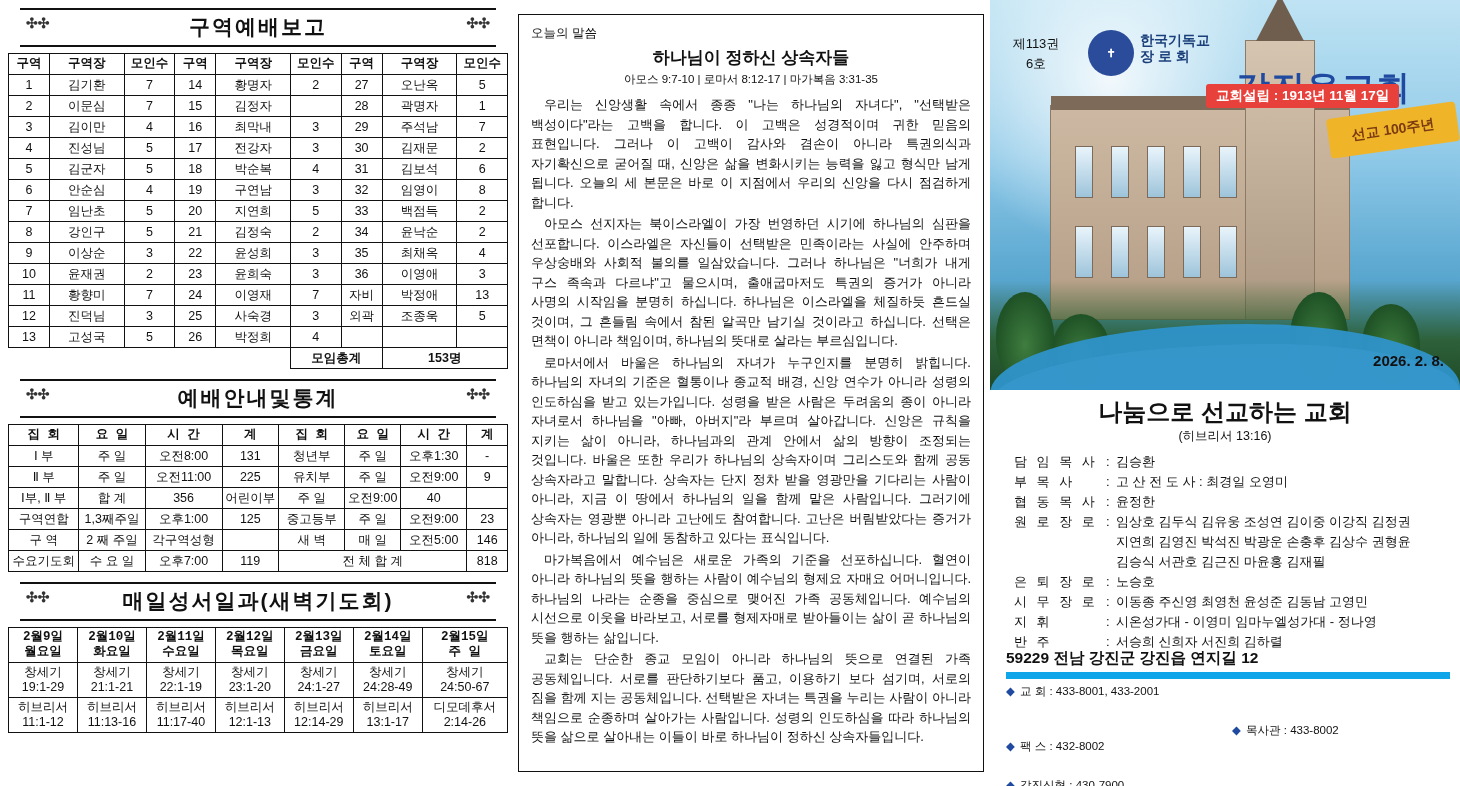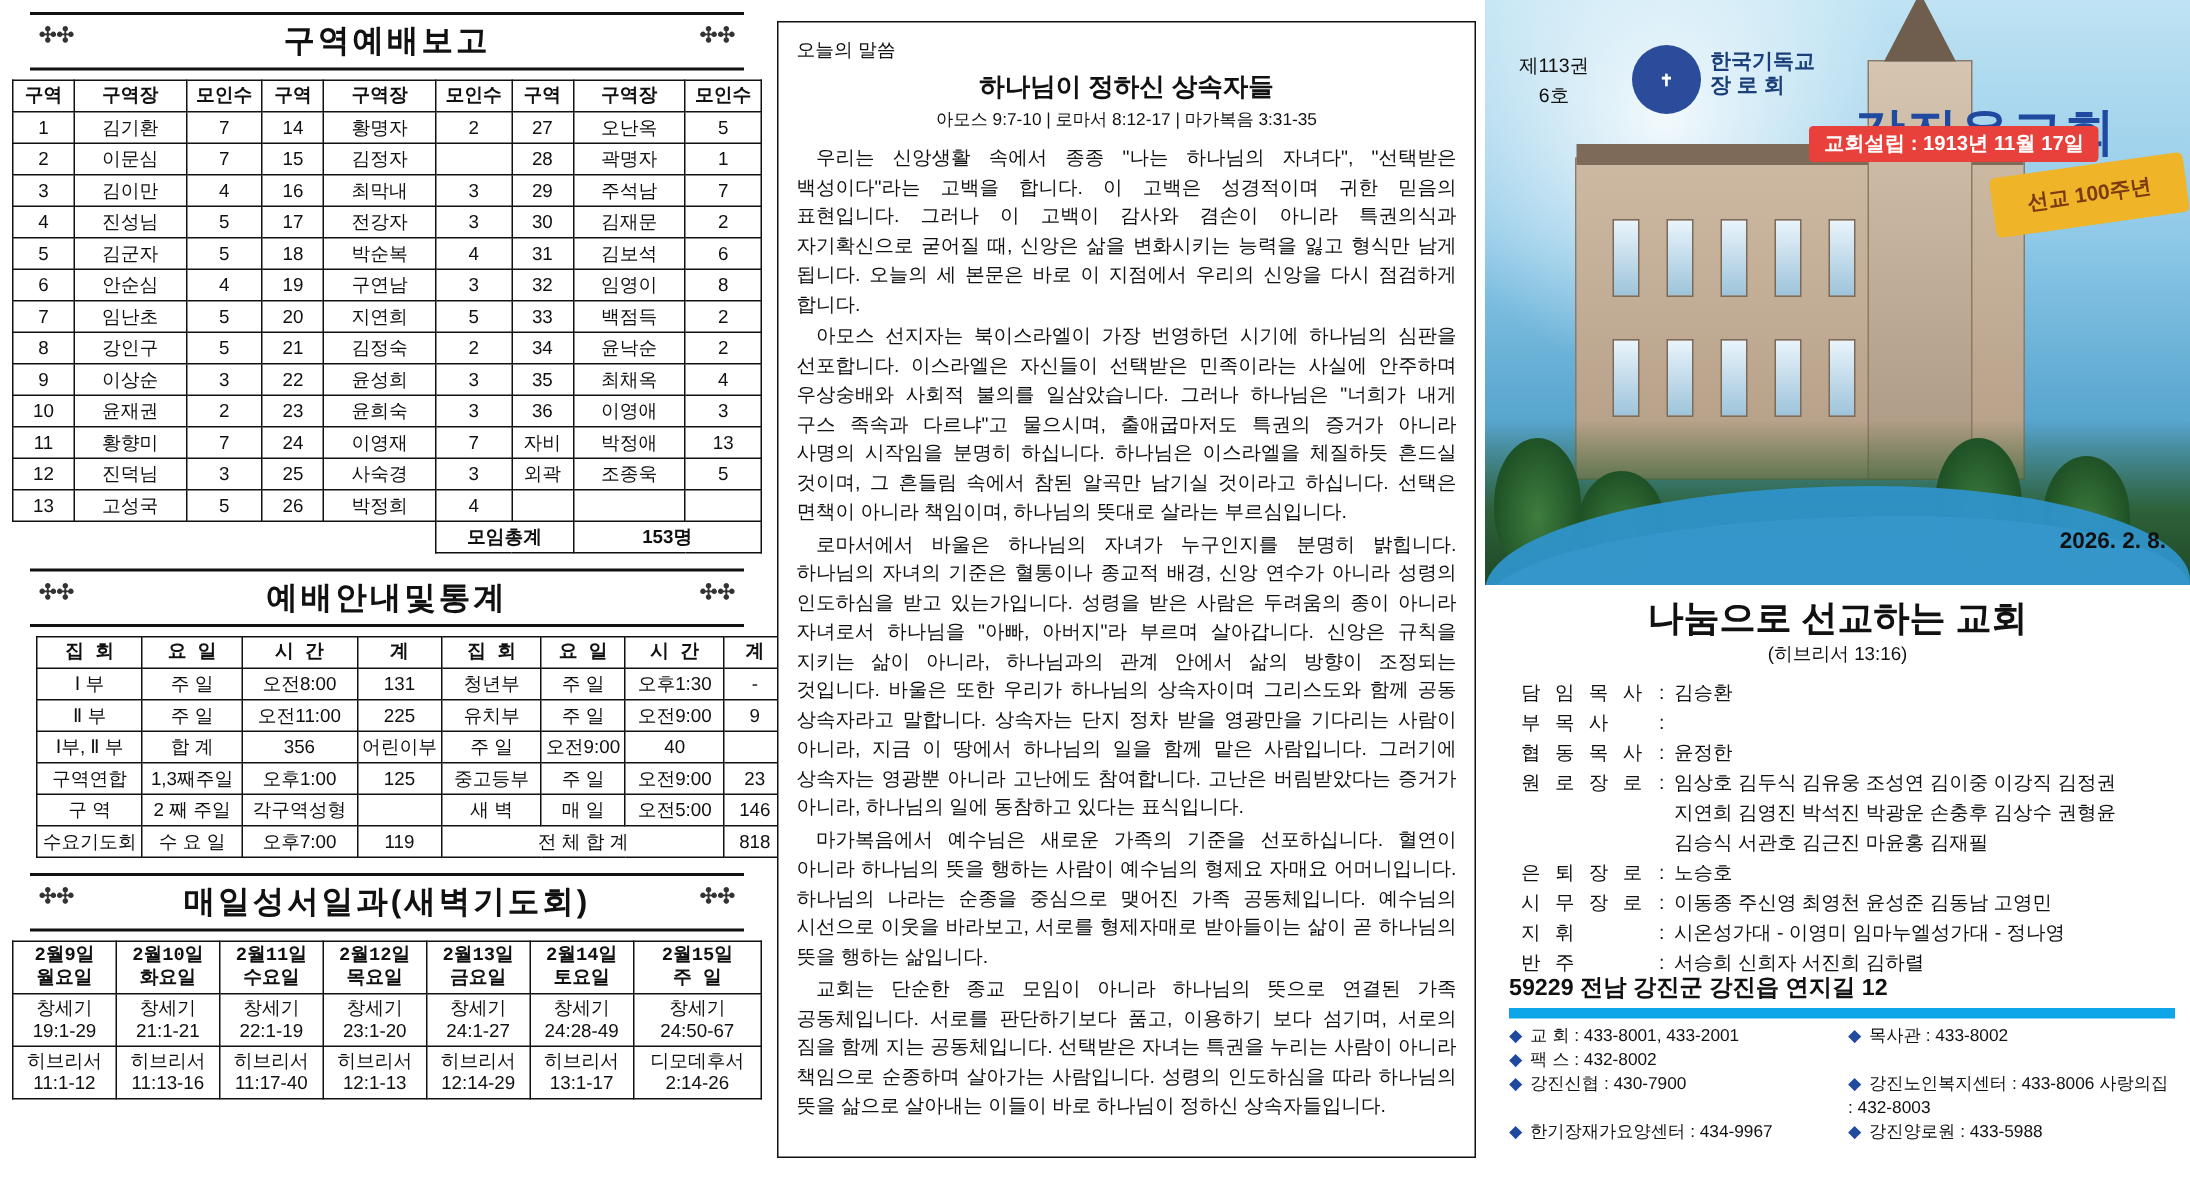--- a/index.html
+++ b/index.html
@@ -42,21 +42,21 @@
     white-space:nowrap;
   }
   table.grid th { font-weight:bold;font-family:Liberation Mono, monospace; }
 
   .t1 td.name, .t1 th.name { width:62px; }
   .t1 td.num, .t1 th.num { width:34px; }
   .t1 td.cnt, .t1 th.cnt { width:42px; }
 
   .sum-row td { font-weight:bold; }
 
-  .t2 { font-size:12.5px;margin-left:16px; }
+  .t2 { font-size:12.5px; }
   .t2 th, .t2 td { height:22px; }
 
   .t3 { font-size:12px; }
   .t3 th, .t3 td { height:20px; }
 
   
   .mid-col {
     position:absolute; left:518px; top:14px;
     width:466px; height:758px;
     border:1px solid #111;
@@ -172,21 +172,21 @@
   .staff-row { display:flex; }
   .staff-row .lbl { width:92px; letter-spacing:3px; white-space:nowrap; }
   .staff-row .colon { width:10px; }
   .staff-row .val { flex:1; }
 
   .contact { position:absolute; left:16px; top:648px; width:444px; }
   .addr { font-size:15.5px; font-weight:bold; border-bottom:7px solid #0ea5e9; padding-bottom:3px; margin-bottom:4px;}
   .contact-grid { font-size:11.5px; line-height:16px; }
   .contact-grid .row { display:flex; }
   .contact-grid .c1 { width:226px; }
-  .contact-grid .c2 { flex:1; }
+  .contact-grid .c2 { flex:1;margin-top:39px; }
   .bullet { color:#1f4aa0; margin-right:2px; }
 
   .kv-label { letter-spacing:2px; }
 </style>
 </head>
 <body>
 
 <div class="page">
 
   <div class="left-col">
@@ -621,20 +621,21 @@
 
     <div class="staff">
       <div class="staff-row">
         <div class="lbl kv-label">담 임 목 사</div>
         <div class="colon">:</div>
         <div class="val">김승환</div>
       </div>
       <div class="staff-row">
         <div class="lbl kv-label">부 목 사</div>
         <div class="colon">:</div>
+        <div class="val">고 산              전 도 사 : 최경일 오영미</div>
       </div>
       <div class="staff-row">
         <div class="lbl kv-label">협 동 목 사</div>
         <div class="colon">:</div>
         <div class="val">윤정한</div>
       </div>
       <div class="staff-row">
         <div class="lbl kv-label">원 로 장 로</div>
         <div class="colon">:</div>
         <div class="val">임상호 김두식 김유웅 조성연 김이중 이강직 김정권</div>

